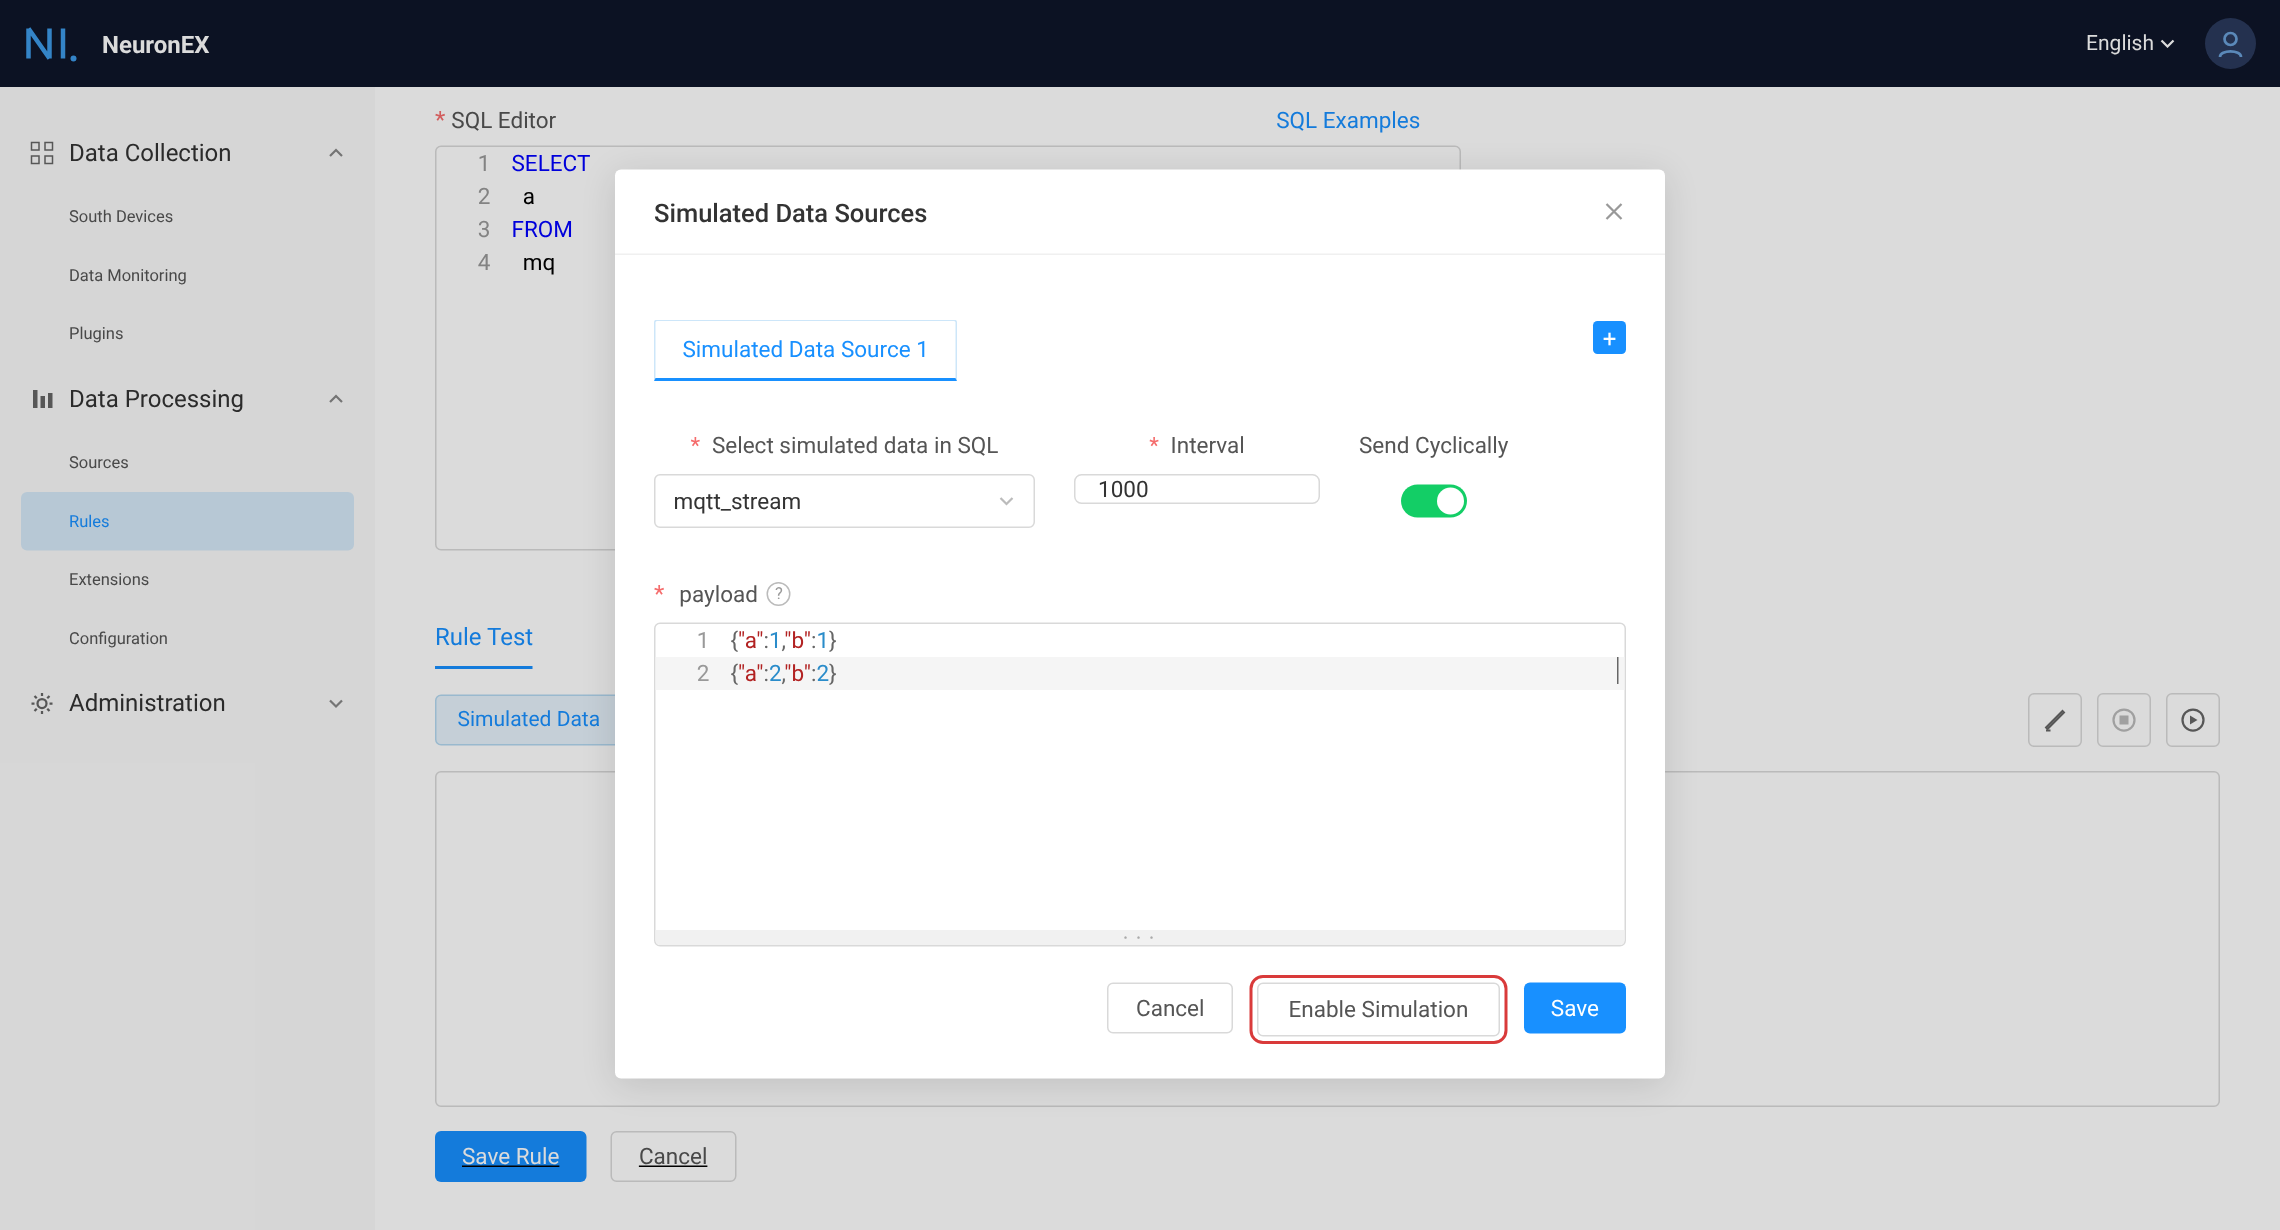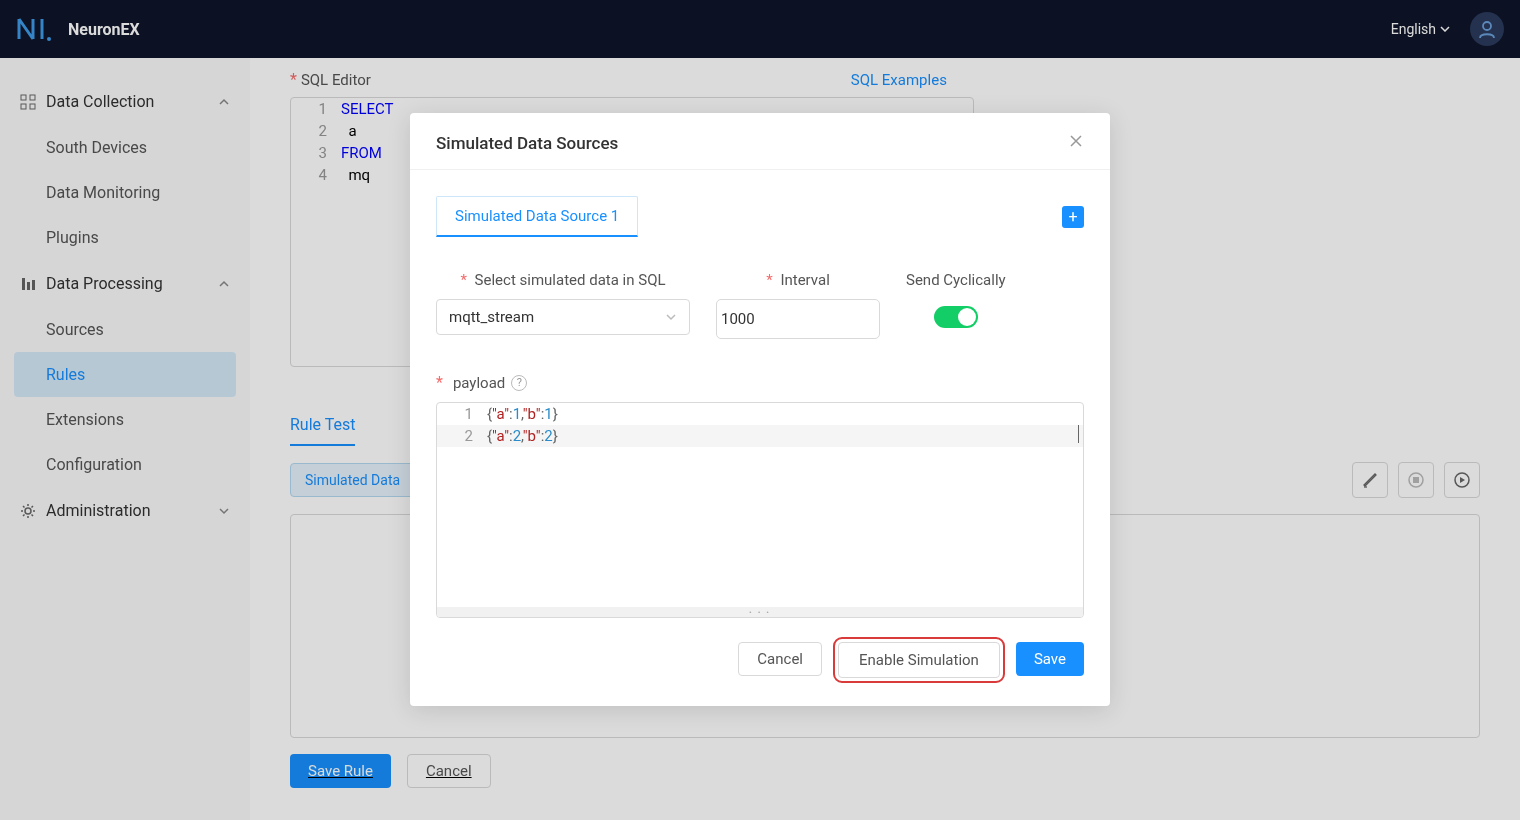--- a/index.html
+++ b/index.html
@@ -10,21 +10,21 @@
     .logo-icon { width: 40px; height: 28px; }
     .logo-text { color: #fff; font-size: 16px; font-weight: 700; }
     .header-right { display: flex; align-items: center; gap: 20px; }
     .lang-select { color: #fff; font-size: 14px; display: flex; align-items: center; gap: 4px; cursor: pointer; }
     .avatar { width: 34px; height: 34px; border-radius: 50%; background: #2b3a5c; display: flex; align-items: center; justify-content: center; }
     
     .body-wrap { display: flex; height: calc(100% - 58px); }
     .sidebar { width: 250px; background: #fafafa; padding-top: 20px; }
     .side-section { padding: 14px 20px; display: flex; align-items: center; gap: 10px; color: #333; font-size: 16px; cursor: pointer; }
     .side-section .chevron { margin-left: auto; }
-    .side-item { padding: 13px 20px 13px 46px; color: #555; font-size: 16px; cursor: pointer; }
+    .side-item { padding: 13px 20px 13px 46px; color: #555; font-size: 11px; cursor: pointer; }
     .side-item.active { background: #d6e9f8; color: #1890ff; margin: 0 14px; border-radius: 4px; padding-left: 32px; }
     
     .main { flex: 1; padding: 12px 40px; overflow: hidden; }
     .sql-label-row { display: flex; align-items: center; }
     .req { color: #f56c6c; margin-right: 4px; }
     .sql-label { color: #555; font-size: 15px; }
     .sql-examples { color: #1890ff; font-size: 15px; margin-left: 480px; }
     
     .sql-editor { border: 1px solid #d9d9d9; border-radius: 4px; margin-top: 8px; height: 270px; width: 684px; overflow: hidden; background: #fff; }
     .code-line { display: flex; font-family: Consolas, Monaco, monospace; font-size: 15px; }
@@ -44,27 +44,27 @@
     .btn-primary { background: #1890ff; color: #fff; border: none; border-radius: 4px; height: 34px; padding: 0 18px; font-size: 15px; cursor: pointer; }
     .btn-default { background: #fff; color: #555; border: 1px solid #d9d9d9; border-radius: 4px; height: 34px; padding: 0 18px; font-size: 15px; cursor: pointer; }
     
     .modal-overlay { position: absolute; inset: 0; background: rgba(0,0,0,0.14); display: flex; align-items: flex-start; justify-content: center; padding-top: 113px; }
     .modal { width: 700px; background: #fff; border-radius: 4px; box-shadow: 0 4px 24px rgba(0,0,0,0.12); }
     .modal-header { padding: 20px 26px 16px 26px; display: flex; justify-content: space-between; align-items: center; border-bottom: 1px solid #f0f0f0; }
     .modal-title { font-size: 17px; color: #333; font-weight: 500; }
     .modal-close { cursor: pointer; color: #999; }
     .modal-body { padding: 26px 26px 0 26px; }
     .tab-row { display: flex; align-items: center; }
-    .tab-item { border: 1px solid #cde6f9; border-bottom: 2px solid #1890ff; background: #fff; color: #1890ff; padding: 10px 18px; font-size: 15px; border-radius: 2px 2px 0 0; }
+    .tab-item { border: 1px solid #cde6f9; border-bottom: 2px solid #1890ff; background: #fff; color: #1890ff; padding: 10px 18px; font-size: 15px; border-radius: 2px 2px 0 0; margin-top: 17px; }
     .add-tab-btn { margin-left: auto; width: 22px; height: 22px; background: #1890ff; border-radius: 3px; color: #fff; display: flex; align-items: center; justify-content: center; font-size: 16px; cursor: pointer; }
     .form-row { display: flex; gap: 26px; margin-top: 34px; }
     .form-field { display: flex; flex-direction: column; align-items: center; }
     .field-label { font-size: 15px; color: #555; margin-bottom: 10px; }
     .select-box { width: 254px; height: 36px; border: 1px solid #d9d9d9; border-radius: 4px; padding: 0 12px; display: flex; align-items: center; justify-content: space-between; font-size: 15px; color: #333; cursor: pointer; }
-    .text-input { width: 164px; height: 40px; border: 1px solid #d9d9d9; border-radius: 5px; padding: 0 4px; font-size: 15px; color: #333; }
+    .text-input { width: 164px; height: 20px; border: 1px solid #d9d9d9; border-radius: 5px; padding: 0 15px; font-size: 15px; color: #333; }
     .switch { width: 44px; height: 22px; background: #13ce66; border-radius: 11px; position: relative; cursor: pointer; }
     .switch::after { content: ""; width: 18px; height: 18px; background: #fff; border-radius: 50%; position: absolute; right: 2px; top: 2px; }
     .payload-label-row { display: flex; align-items: center; gap: 6px; margin-top: 34px; }
     .help-icon { width: 16px; height: 16px; border-radius: 50%; border: 1px solid #bbb; display: flex; align-items: center; justify-content: center; font-size: 11px; color: #999; }
     .payload-editor { border: 1px solid #d9d9d9; border-radius: 4px; margin-top: 10px; height: 216px; overflow: hidden; position: relative; }
     .payload-editor .code-line.active .code-content::after { content: ""; position: absolute; right: 4px; width: 1px; height: 18px; background: #666; }
     .payload-editor .code-line.active { background: #f5f5f5; }
     .json-k { color: #b22222; }
     .json-n { color: #2a8cca; }
     .json-p { color: #666; }

